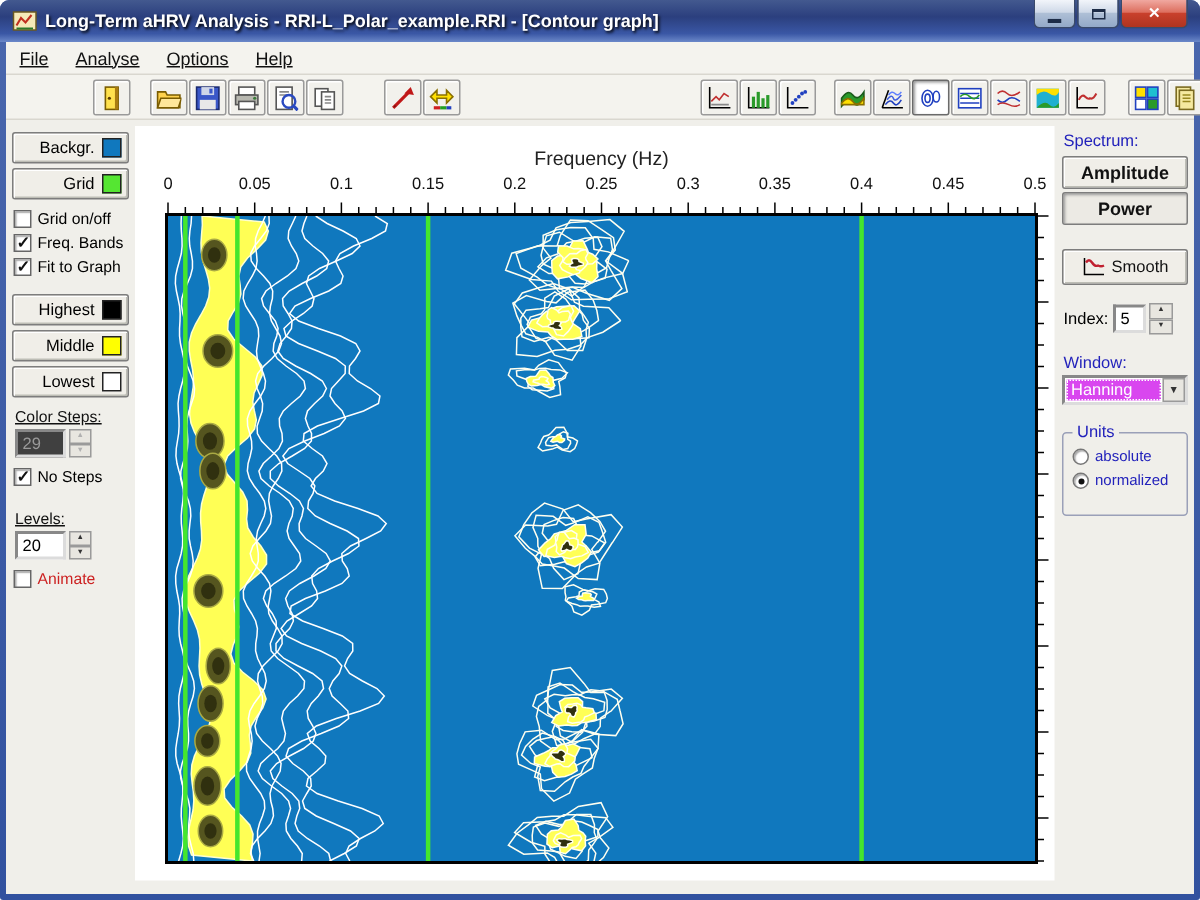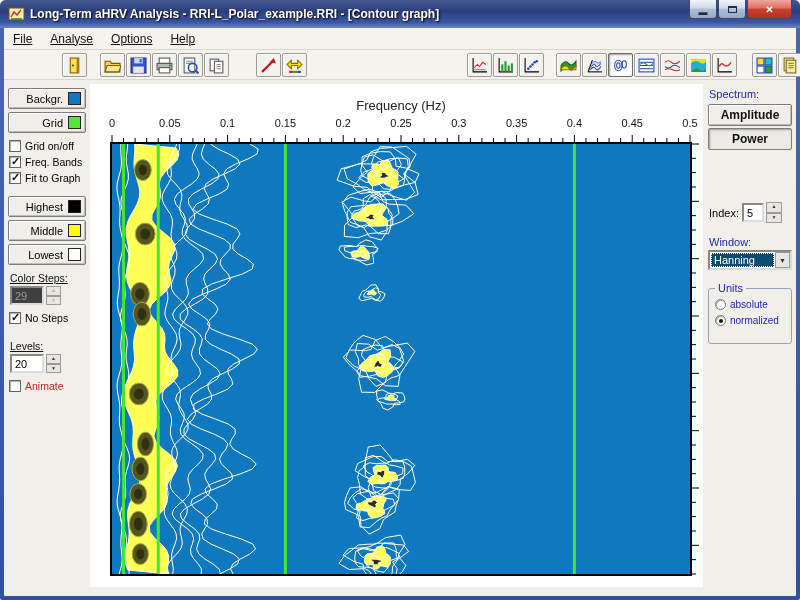--- a/index.html
+++ b/index.html
@@ -54,21 +54,21 @@
   .plot-frame { position:absolute; left:20px; top:58px; width:582px; height:434px; border:2px solid #000; }
   .ruler-svg { position:absolute; left:602px; top:58px; }
 
   
   .right-panel { position:absolute; right:0; top:0; width:92px; bottom:0; }
   .rp-label { position:absolute; left:5px; font-size:11px; color:#2222bb; }
   .rp-btn { position:absolute; left:4px; width:84px; height:22px; background:#f0eee8; border:1px solid #7d7d7d; border-radius:2px; box-shadow:inset 1px 1px 0 #fff, inset -1px -1px 0 #bdbdb5; font-size:12px; font-weight:bold; color:#111; display:flex; align-items:center; justify-content:center; cursor:pointer; }
   .rp-btn.pressed { box-shadow:inset 1px 1px 2px #9a9a9a; background:#eceae4; }
   .idx-row { position:absolute; left:5px; display:flex; align-items:center; font-size:11px; }
   .dd { position:absolute; left:4px; width:84px; height:20px; border:2px inset #dcdcdc; background:#fff; display:flex; cursor:pointer; }
-  .dd-text { flex:1; font-size:11px; background:#0c4a6e; color:#fff; margin:1px; padding:1px 0 0 3px; outline:1px dotted #fff; outline-offset:-1px; white-space:nowrap; overflow:hidden; }
+  .dd-text { flex:1; font-size:11px; background:#d946ef; color:#fff; margin:1px; padding:1px 0 0 3px; outline:1px dotted #fff; outline-offset:-1px; white-space:nowrap; overflow:hidden; }
   .dd-arrow { width:15px; background:#e8e6e0; border:1px solid #9a9a9a; font-size:7px; display:flex; align-items:center; justify-content:center; color:#333; }
   .groupbox { position:absolute; left:4px; width:84px; border:1px solid #9aa0b8; border-radius:3px; }
   .gb-legend { position:absolute; top:-7px; left:6px; background:#f0efea; padding:0 3px; font-size:11px; color:#2222bb; }
   .radio-row { display:flex; align-items:center; font-size:10px; color:#2222bb; margin:5px 0 0 6px; cursor:pointer; }
   .radio { width:11px; height:11px; border:1px solid #777; border-radius:50%; background:#fff; box-shadow:inset 1px 1px 1px #aaa; margin-right:4px; position:relative; flex:none; }
   .radio.sel::after { content:""; position:absolute; left:3px; top:3px; width:4px; height:4px; border-radius:50%; background:#111; }
 </style>
 </head>
 <body>
 
@@ -515,20 +515,27 @@
           <line x1="0" y1="403.33333333333337" x2="7" y2="403.33333333333337" stroke="#000"></line>
           <line x1="0" y1="417.6666666666667" x2="4" y2="417.6666666666667" stroke="#000"></line>
           <line x1="0" y1="432" x2="4" y2="432" stroke="#000"></line>
         </svg>
     </div>
 
     <div class="right-panel">
       <div class="rp-label" style="top:8px">Spectrum:</div>
       <div class="rp-btn" style="top:24px">Amplitude</div>
       <div class="rp-btn pressed" style="top:48px">Power</div>
+      <div class="rp-btn" style="top:86px;height:24px;font-weight:normal;font-size:11px">
+        <svg width="16" height="14" viewBox="0 0 16 14" style="margin-right:4px">
+          <path d="M2 1 V12 H15" stroke="#000" fill="none"></path>
+          <path d="M3 4 q2 -3 4 0 t4 2 q2 1 4 0" stroke="#c02030" fill="none" stroke-width="1.6"></path>
+        </svg>
+        <span>Smooth</span>
+      </div>
       <div class="idx-row" style="top:122px">
         <span style="margin-right:3px">Index:</span>
         <input class="num-input" style="width: 22px;" value="5">
         <div class="spin" style="height:21px;width:16px">
             <div>▲</div>
             <div>▼</div>
           </div>
       </div>
       <div class="rp-label" style="top:156px">Window:</div>
       <div class="dd" style="top:170px">

